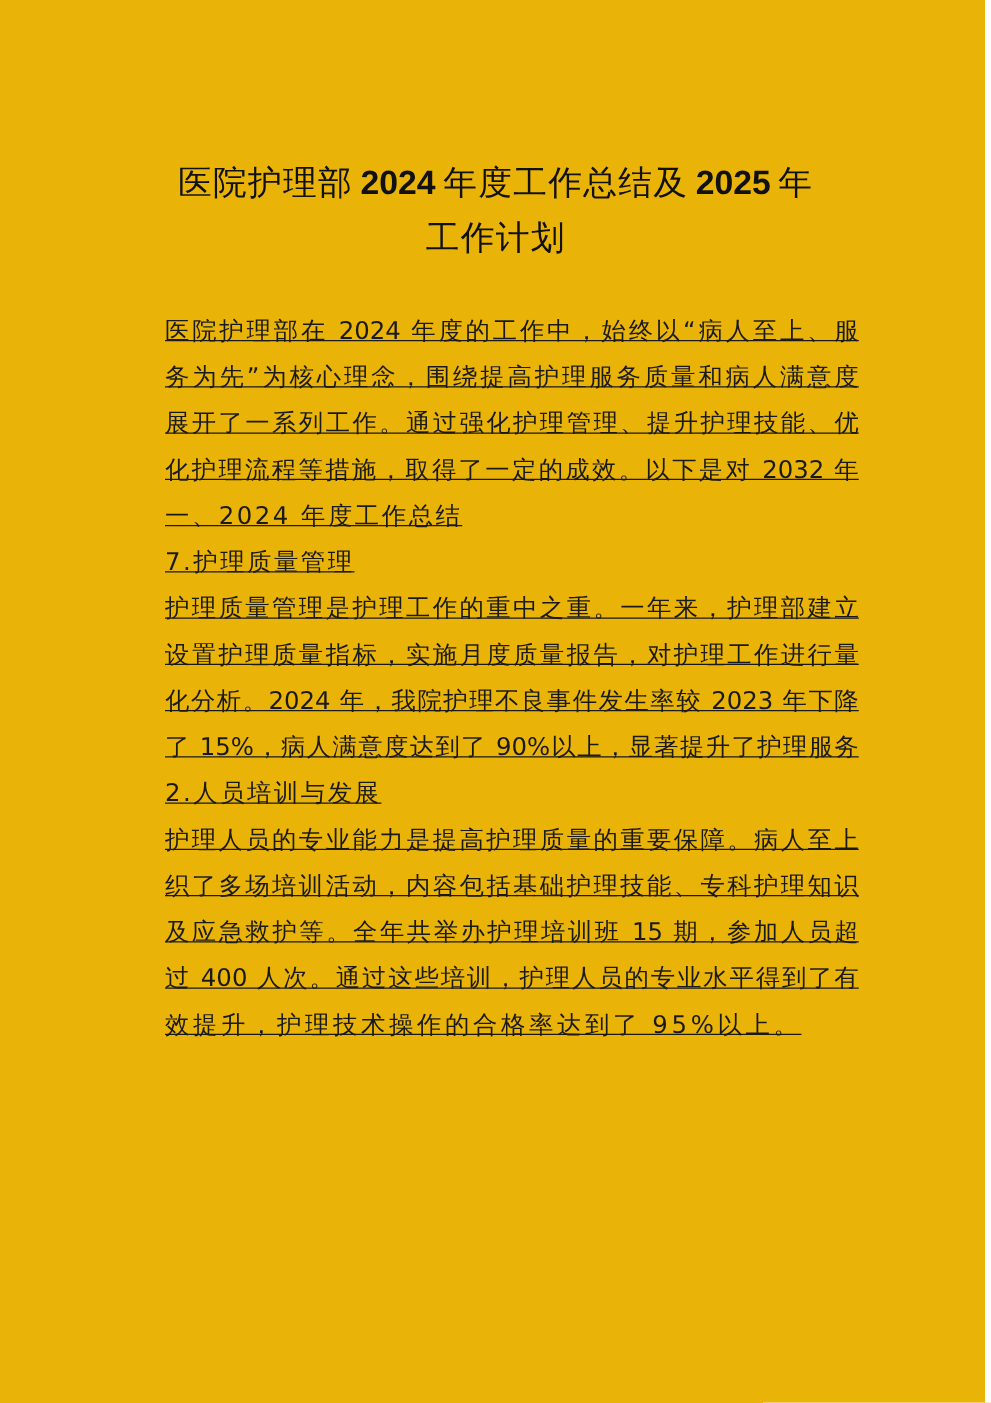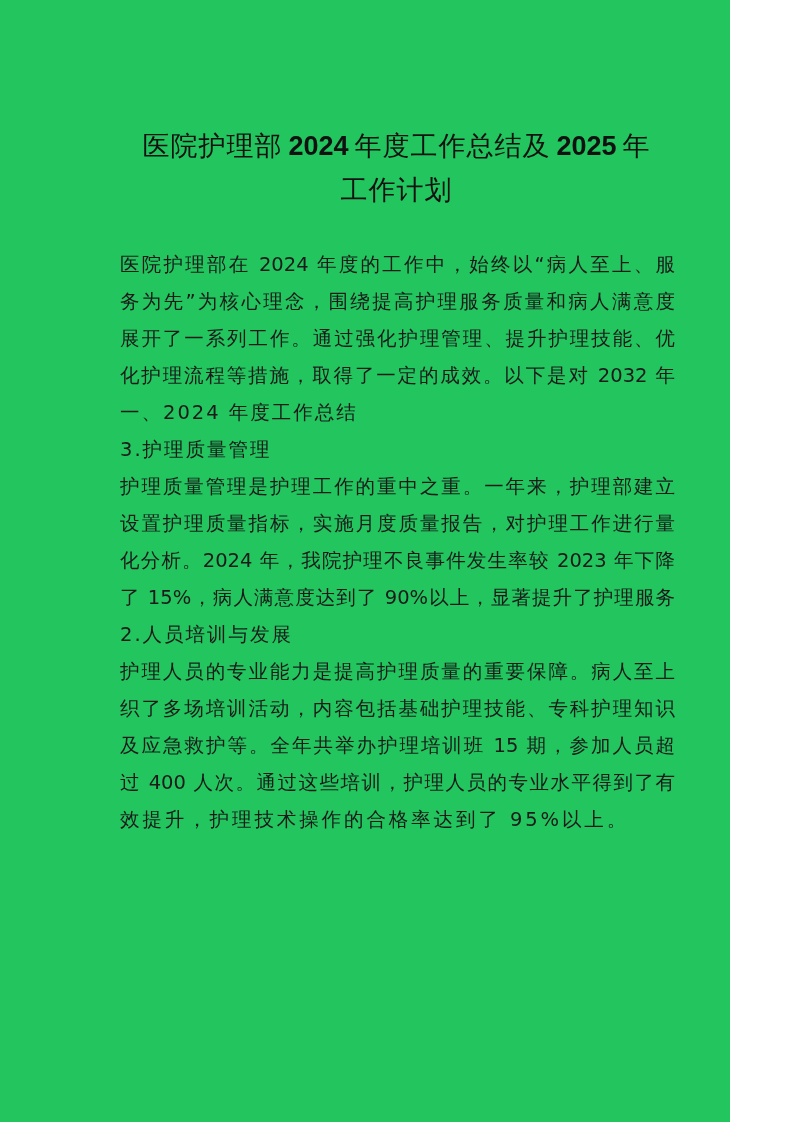--- a/index.html
+++ b/index.html
@@ -11,46 +11,47 @@
     width: 793px;
     height: 1122px;
     position: relative;
     overflow: hidden;
     font-family: "DejaVu Sans", "Liberation Sans", sans-serif;
     color: #1a1a1a;
   }
   .page {
     position: absolute;
     left: 0; top: 0;
-    width: 730px;
+    width: 788px;
     height: 1122px;
-    background: #22c55e;
+    background: #eab308;
   }
   .title {
     position: absolute;
     left: 100px;
     width: 593px;
     top: 124px;
     text-align: center;
     font-size: 27px;
     line-height: 44px;
     letter-spacing: 1px;
     color: #111;
   }
   .title .num {
     font-family: "Liberation Sans", sans-serif;
     font-weight: bold;
     font-size: 27px;
     margin: 0 6px;
   }
   .body {
     position: absolute;
-    left: 120px;
+    left: 132px;
     width: 555px;
     top: 246px;
+    text-decoration: underline;
   }
   .line {
     height: 37px;
     line-height: 37px;
     font-size: 19.5px;
     white-space: nowrap;
     letter-spacing: 2.9px;
     color: #1a1a1a;
     overflow: visible;
   }
@@ -82,21 +83,21 @@
   <div class="body">
     <div>
       <div class="line justify">医院护理部在 2024 年度的工作中，始终以“病人至上、服</div>
       <div class="line justify">务为先”为核心理念，围绕提高护理服务质量和病人满意度</div>
       <div class="line justify">展开了一系列工作。通过强化护理管理、提升护理技能、优</div>
       <div class="line justify">化护理流程等措施，取得了一定的成效。以下是对 2032 年</div>
     </div>
 
     <div class="line heading">一、2024 年度工作总结</div>
 
-    <div class="line heading">3.护理质量管理</div>
+    <div class="line heading">7.护理质量管理</div>
     <div>
       <div class="line justify">护理质量管理是护理工作的重中之重。一年来，护理部建立</div>
       <div class="line justify">设置护理质量指标，实施月度质量报告，对护理工作进行量</div>
       <div class="line justify">化分析。2024 年，我院护理不良事件发生率较 2023 年下降</div>
       <div class="line justify">了 15%，病人满意度达到了 90%以上，显著提升了护理服务</div>
     </div>
 
     <div class="line heading">2.人员培训与发展</div>
     <div>
       <div class="line justify">护理人员的专业能力是提高护理质量的重要保障。病人至上</div>

